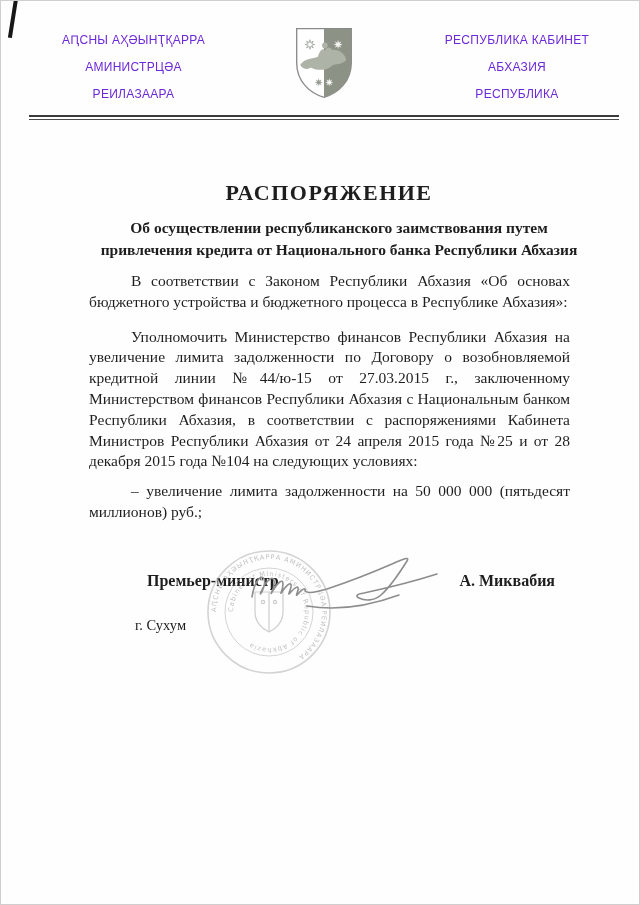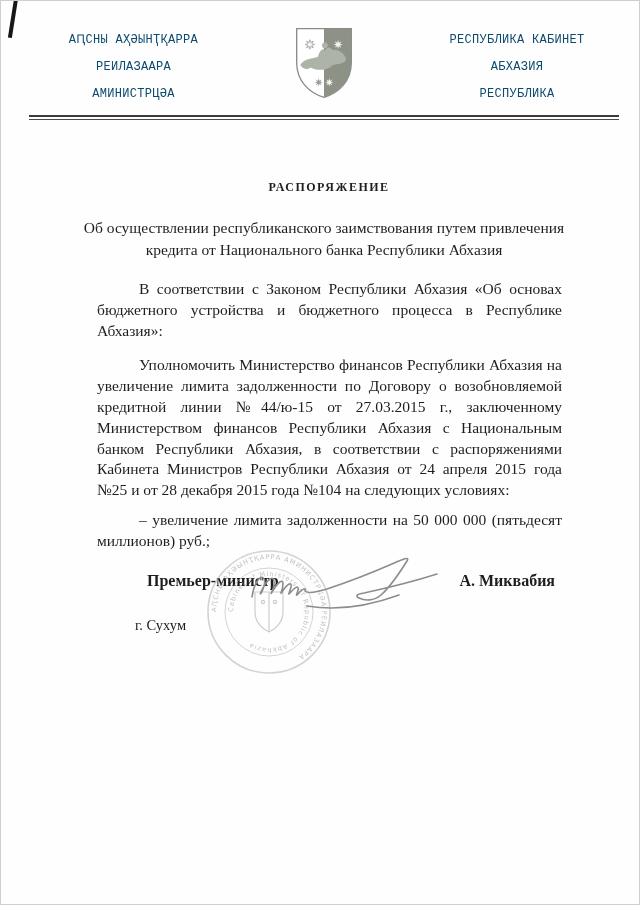--- a/index.html
+++ b/index.html
@@ -8,38 +8,38 @@
     background:#fefefe; border:1px solid #cfcfcf; box-sizing:border-box;
     font-family:"Liberation Serif", serif; color:#1e1e1e; overflow:hidden;
   }
   
   .scan-mark { position:absolute; left:10px; top:-3px; width:4px; height:40px;
     background:#171717; transform:rotate(9deg); }
 
   
   .letterhead { position:absolute; top:26px; left:30px; right:22px;
     display:flex; justify-content:space-between; }
-  .lh-col { font-family:Liberation Mono, monospace;
-    font-size:12px; line-height:27px; color:#0c4a6e; letter-spacing:.3px;
+  .lh-col { font-family:Liberation Sans, sans-serif;
+    font-size:12px; line-height:27px; color:#6d28d9; letter-spacing:.3px;
     text-align:center; }
   .lh-left  { width:205px; }
   .lh-right { width:200px; }
   .emblem { position:absolute; left:292px; top:25px; width:62px; height:74px; }
 
   .double-rule { position:absolute; top:114px; left:28px; right:20px; height:2px;
     border-top:2px solid #3b3b3b; border-bottom:1px solid #4a4a4a; }
 
   .doc-title { position:absolute; top:179px; left:80px; width:496px;
-    text-align:center; font-size:12px; font-weight:bold; letter-spacing:1.5px; }
-  .doc-subtitle { position:absolute; top:216px; left:69px; width:508px;
-    text-align:center; font-size:15.5px; font-weight:normal; line-height:22px; }
+    text-align:center; font-size:22px; font-weight:bold; letter-spacing:1.5px; }
+  .doc-subtitle { position:absolute; top:216px; left:84px; width:508px;
+    text-align:center; font-size:15.5px; font-weight:bold; line-height:22px; }
 
   .body-text { position:absolute; top:270px; left:88px; width:481px;
     font-size:15.5px; line-height:20.8px; text-align:justify; }
-  .body-text p { margin:8px; text-indent:42px; }
+  .body-text p { margin:0; text-indent:42px; }
   .body-text p.p1 { margin-bottom:14px; }
   .body-text p.p2 { margin-bottom:9px; }
 
   .sig-row { position:absolute; top:571px; left:146px; width:408px;
     display:flex; justify-content:space-between; font-size:16px; font-weight:bold; }
 
   .seal { position:absolute; left:202px; top:545px; width:132px; height:132px;
     opacity:.55; }
   .seal text { font-family:"DejaVu Sans","Liberation Sans",sans-serif;
     font-size:6.6px; letter-spacing:1px; fill:#8f8f8f; }
@@ -51,22 +51,22 @@
 </head>
 <body>
 
 <div class="page">
 
   <div class="scan-mark"></div>
 
   <div class="letterhead">
     <div class="lh-col lh-left">
       <div>АԤСНЫ АҲӘЫНҬҚАРРА</div>
+      <div>АМИНИСТРЦӘА</div>
       <div>РЕИЛАЗААРА</div>
-      <div>АМИНИСТРЦӘА</div>
     </div>
     <div class="lh-col lh-right">
       <div>РЕСПУБЛИКА КАБИНЕТ</div>
       <div>АБХАЗИЯ</div>
       <div>РЕСПУБЛИКА</div>
     </div>
   </div>
 
   <svg class="emblem" viewBox="0 0 70 84">
     <defs>

